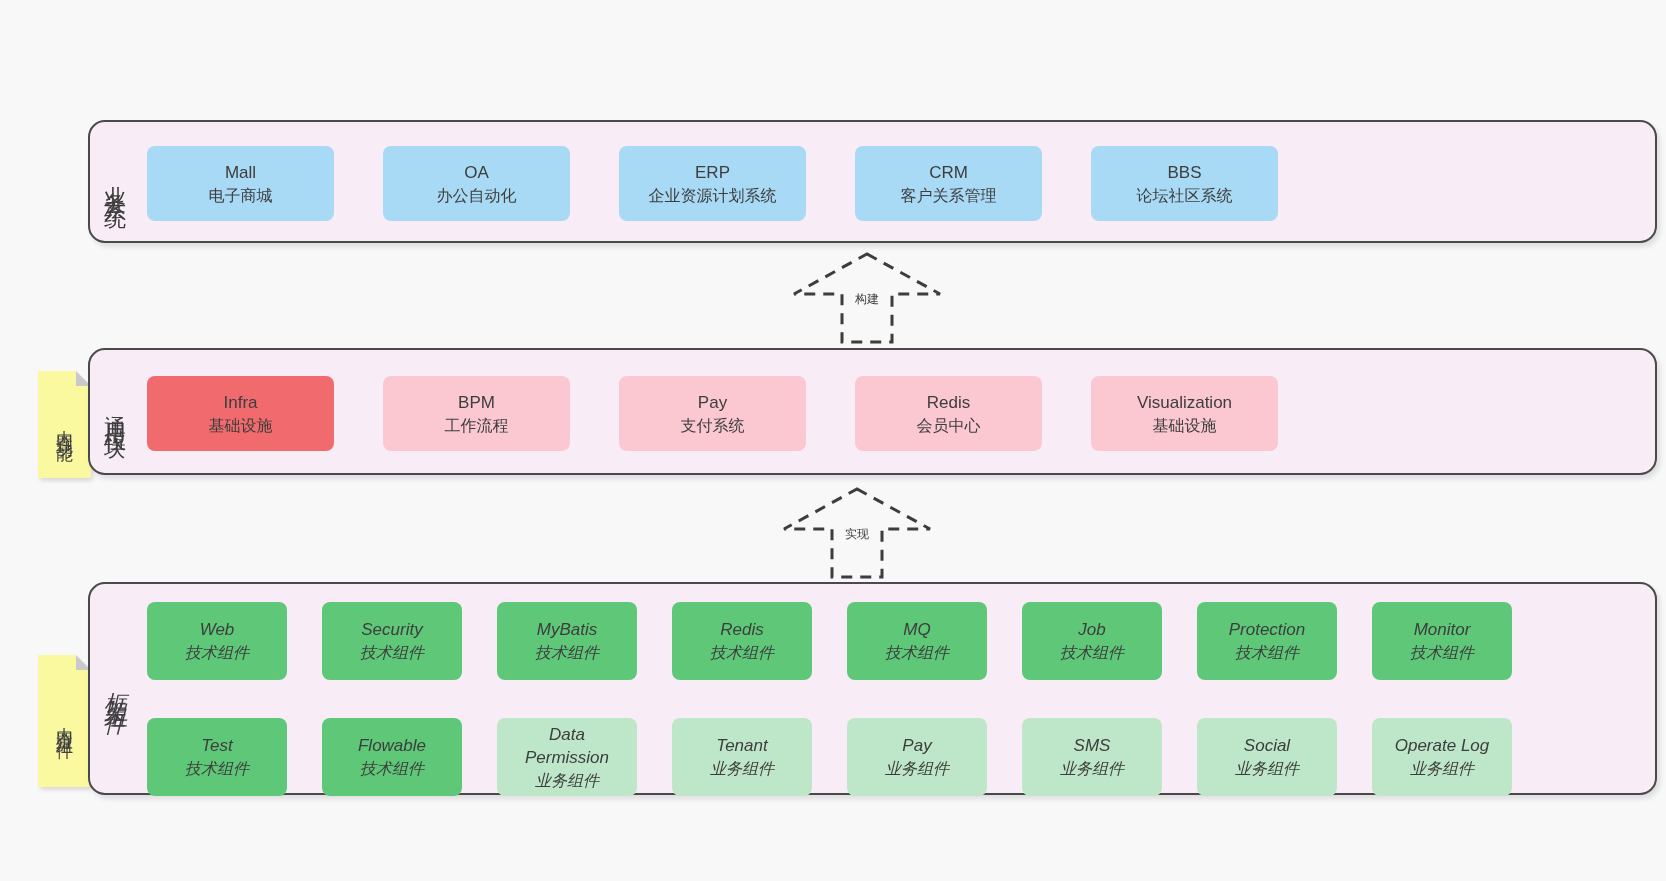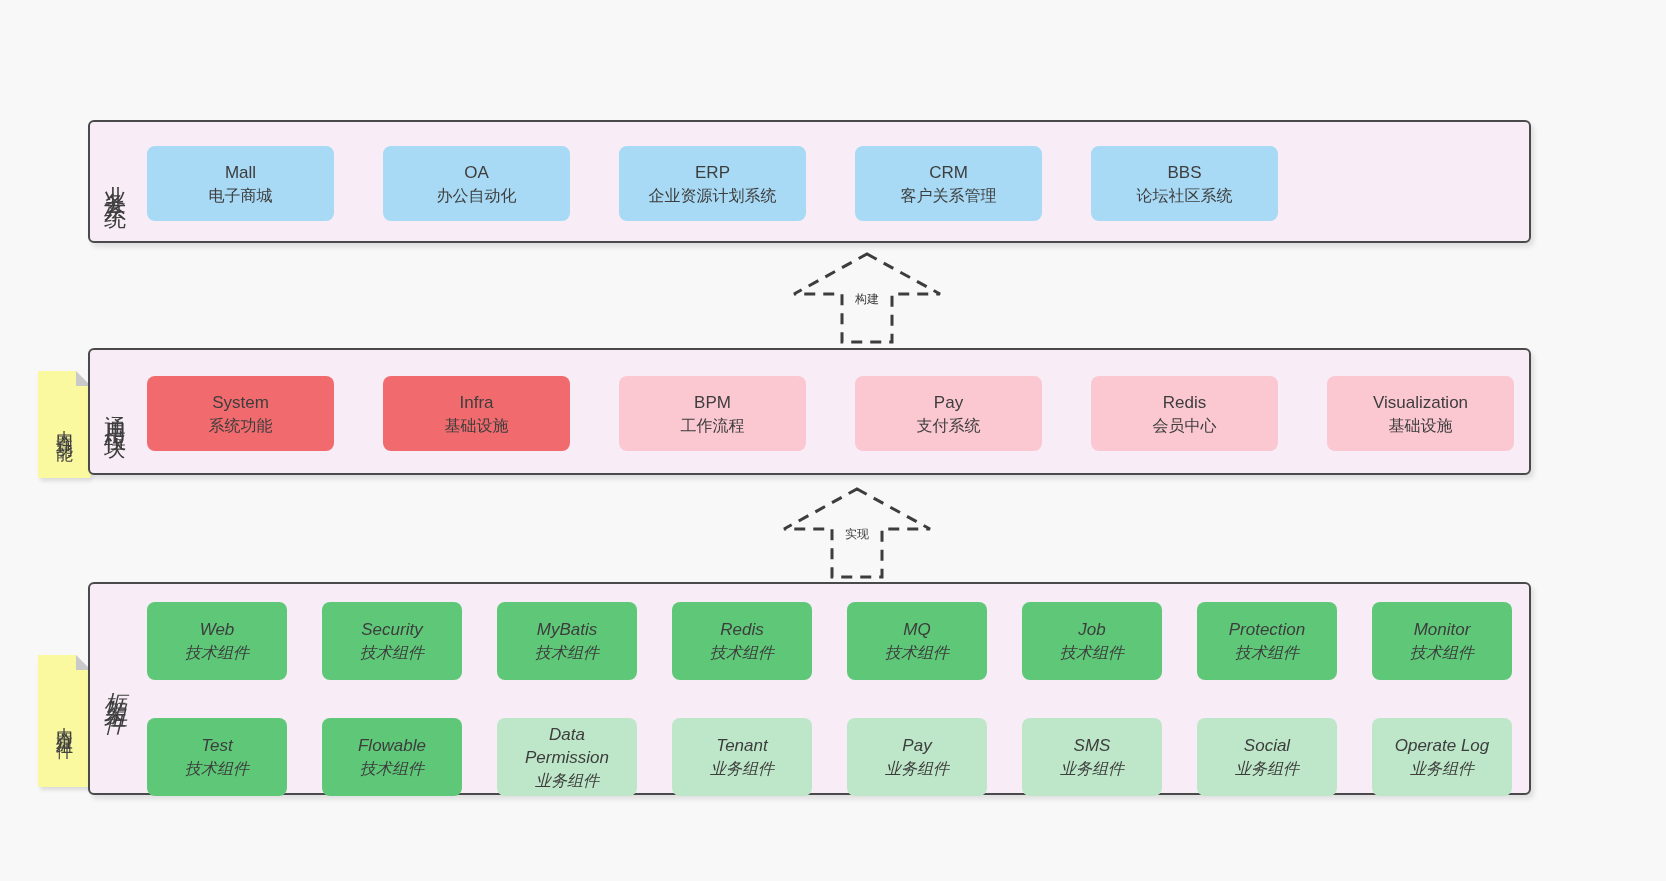--- a/index.html
+++ b/index.html
@@ -3,22 +3,22 @@
 <meta charset="utf-8">
 <style>
   html,body{margin:0;padding:0;}
   body{
     width:1666px;height:881px;position:relative;overflow:hidden;
     background:#f8f8f8;color:#3d3d3d;
     font-family:"Liberation Sans","DejaVu Sans",sans-serif;
   }
   
   .band{
-    position:absolute;left:88px;width:1443px;box-sizing:border-box;
-    background:#f8edf6;border:2px solid #4a4a4a;border-radius:6px;
+    position:absolute;left:88px;width:1569px;box-sizing:border-box;
+    background:#f8edf6;border:2px solid #4a4a4a;border-radius:17px;
     box-shadow:3px 4px 5px rgba(0,0,0,0.10);
   }
   #band-business{top:120px;height:123px;}
   #band-modules{top:348px;height:127px;}
   #band-components{top:582px;height:213px;font-style:italic;}
 
   
   .v-label{
     position:absolute;left:14px;top:50%;transform:translateY(-50%);
     writing-mode:vertical-rl;text-orientation:upright;
@@ -113,24 +113,20 @@
 </div>
 
 <div class="note" id="note-modules">
   <span class="note-text">内置功能</span>
 </div>
 
 <div class="band" id="band-modules">
   <div class="v-label">通用模块</div>
   <div class="box-row">
     <div class="box red">
-      <span class="en">System</span>
-      <span class="zh">系统功能</span>
-    </div>
-    <div class="box red">
       <span class="en">Infra</span>
       <span class="zh">基础设施</span>
     </div>
     <div class="box pink">
       <span class="en">BPM</span>
       <span class="zh">工作流程</span>
     </div>
     <div class="box pink">
       <span class="en">Pay</span>
       <span class="zh">支付系统</span>

